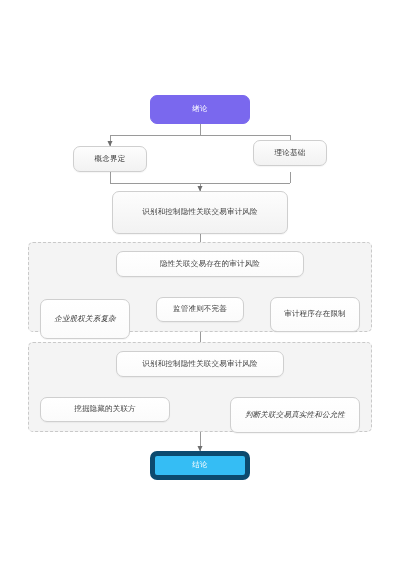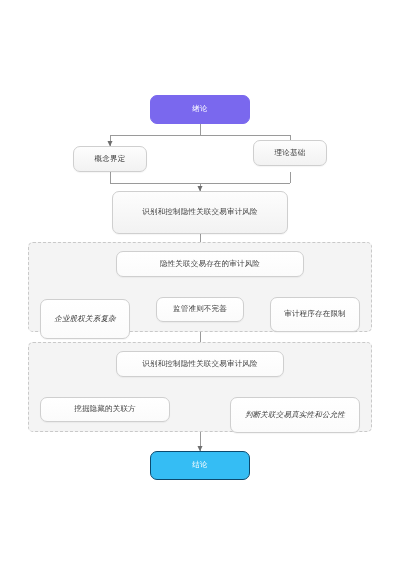--- a/index.html
+++ b/index.html
@@ -69,21 +69,21 @@
   }
 
   .node.accent-purple {
     background: #7a68ee;
     border: 1px solid #7a68ee;
     color: #ffffff;
   }
 
   .node.accent-cyan {
     background: #35bdf4;
-    border: 1px solid #0c4a6e;
+    border: 5px solid #0c4a6e;
     color: #ffffff;
   }
 
   .node-label {
     display: block;
     padding: 0 4px;
   }
 </style>
 </head>
 <body>

